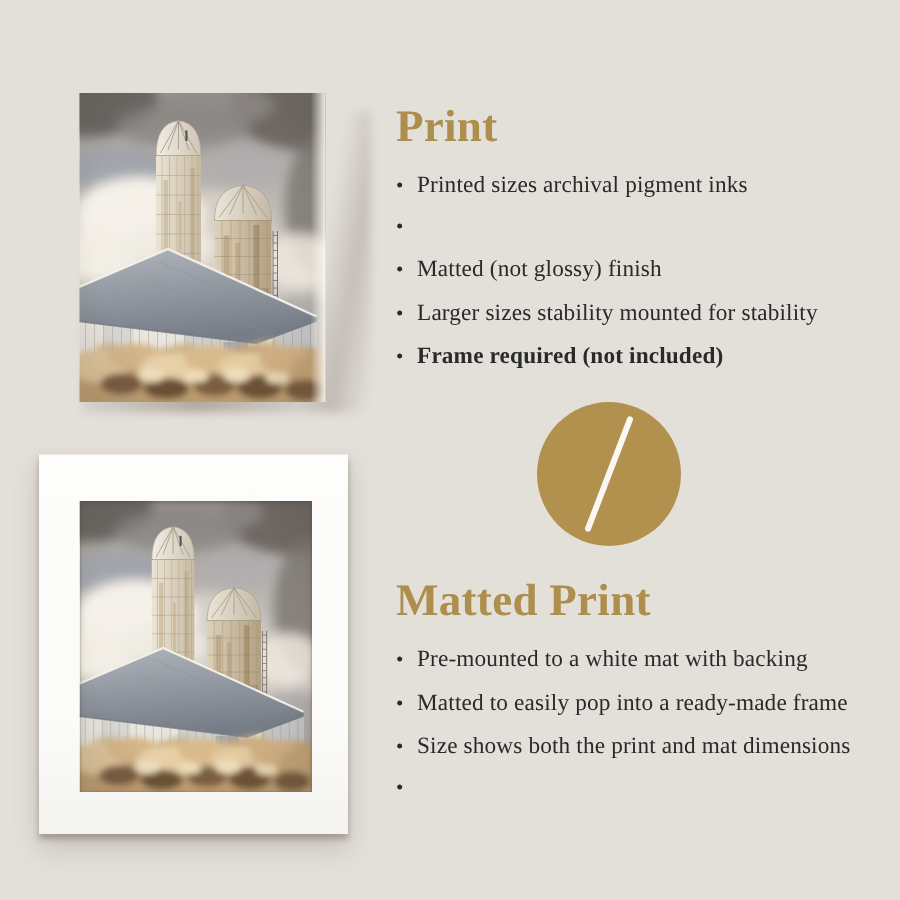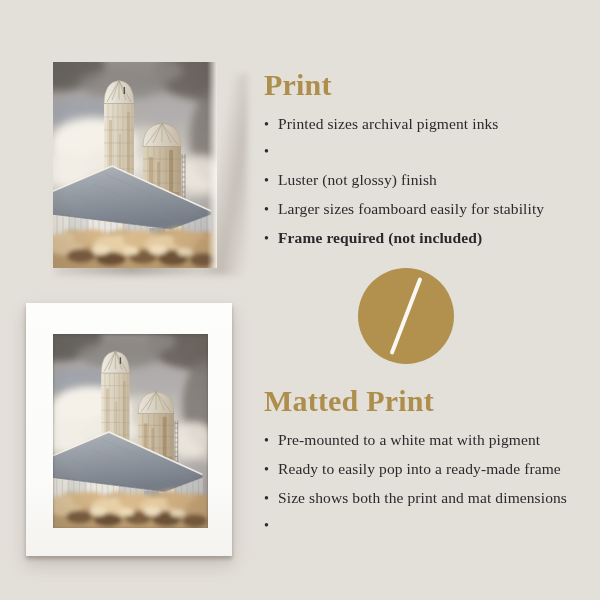--- a/index.html
+++ b/index.html
@@ -212,25 +212,25 @@
     <ul>
       <li>
         <span class="dot">•</span>
         <span class="btxt">Printed sizes archival pigment inks</span>
       </li>
       <li>
         <span class="dot">•</span>
       </li>
       <li>
         <span class="dot">•</span>
-        <span class="btxt">Luster (not glossy) finish</span>
-      </li>
-      <li>
-        <span class="dot">•</span>
-        <span class="btxt">Larger sizes foamboard easily for stability</span>
+        <span class="btxt">Matted (not glossy) finish</span>
+      </li>
+      <li>
+        <span class="dot">•</span>
+        <span class="btxt">Larger sizes stability mounted for stability</span>
       </li>
       <li class="em">
         <span class="dot">•</span>
         <span class="btxt">Frame required (not included)</span>
       </li>
     </ul>
   </section>
 
   <div class="divider">
     <div class="slash"></div>
@@ -242,25 +242,25 @@
           <use href="#barn-art"></use>
         </svg>
     </div>
   </div>
 
   <section class="txt matted-sec">
     <h2>Matted Print</h2>
     <ul>
       <li>
         <span class="dot">•</span>
-        <span class="btxt">Pre-mounted to a white mat with pigment</span>
-      </li>
-      <li>
-        <span class="dot">•</span>
-        <span class="btxt">Ready to easily pop into a ready-made frame</span>
+        <span class="btxt">Pre-mounted to a white mat with backing</span>
+      </li>
+      <li>
+        <span class="dot">•</span>
+        <span class="btxt">Matted to easily pop into a ready-made frame</span>
       </li>
       <li>
         <span class="dot">•</span>
         <span class="btxt">Size shows both the print and mat dimensions</span>
       </li>
       <li class="em">
         <span class="dot">•</span>
       </li>
     </ul>
   </section>

